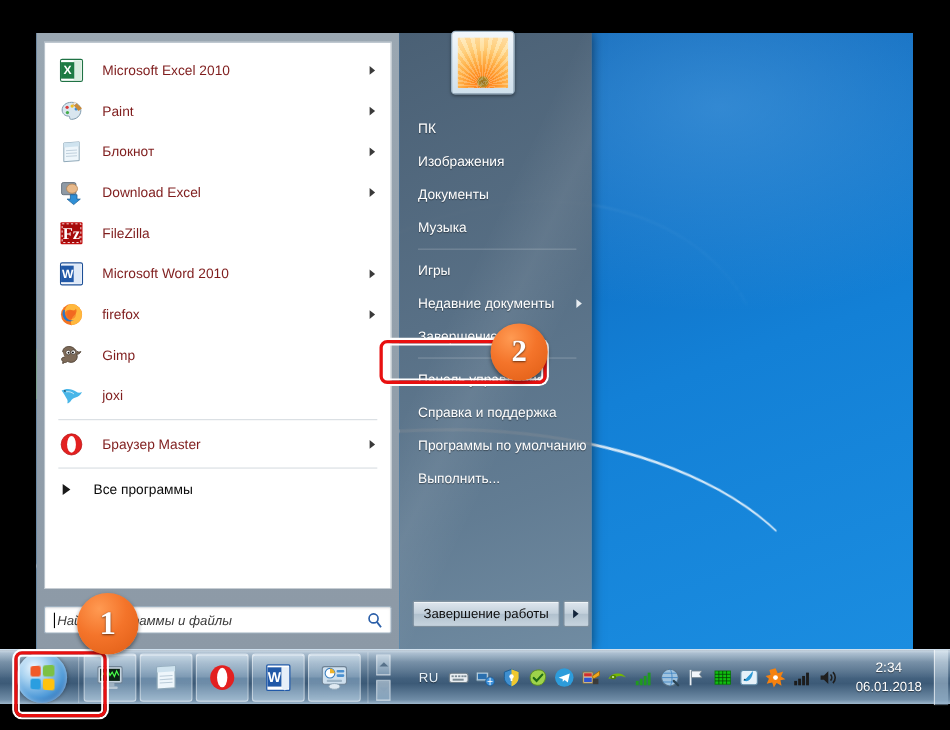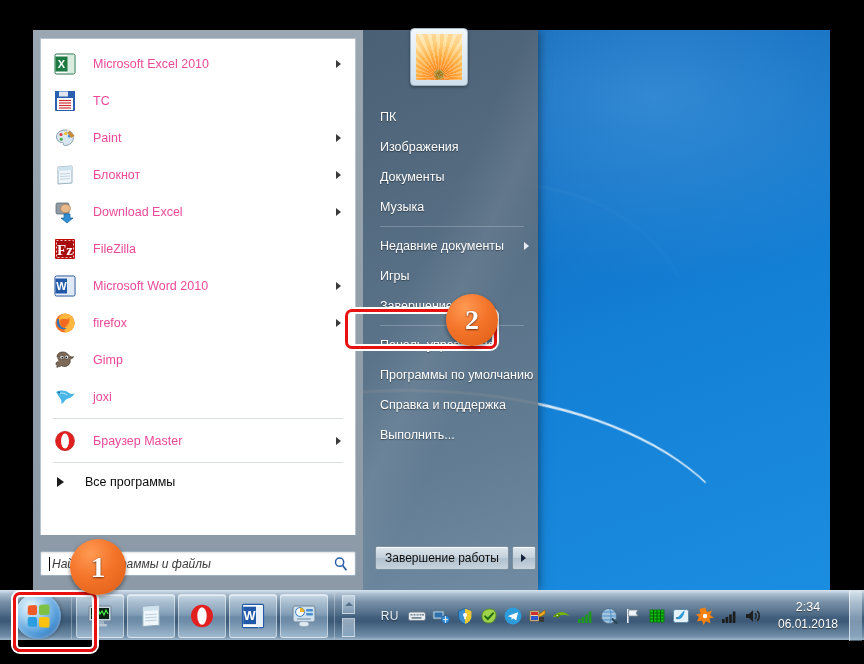--- a/index.html
+++ b/index.html
@@ -97,21 +97,21 @@
     position: relative;
   }
   .prog-icon {
     width: 24px; height: 24px;
     flex: 0 0 24px;
     margin-right: 16px;
     position: relative;
   }
   .prog-label {
     font-size: 12.5px;
-    color: #ec4899;
+    color: #7f1d1d;
     white-space: nowrap;
   }
   .prog-arrow {
     margin-left: auto;
     width: 0; height: 0;
     border-left: 5px solid #3a3a3a;
     border-top: 4px solid transparent;
     border-bottom: 4px solid transparent;
     margin-right: 6px;
   }
@@ -405,37 +405,20 @@
             <path d="M3 3 H14 V21 H3 Z" fill="#ffffff"></path>
             <path d="M14 3 H21 V21 H14 Z" fill="#d9ecdf"></path>
             <rect x="2.5" y="4.5" width="12" height="15" fill="#1d7a43"></rect>
             <text x="8.5" y="15.5" font-size="11" font-family="Liberation Sans, sans-serif" font-weight="bold" fill="#fff" text-anchor="middle">X</text>
           </svg>
         </span>
         <span class="prog-label">Microsoft Excel 2010</span>
         <span class="prog-arrow"></span>
       </div>
 
-      <div class="prog-item">
-        <span class="prog-icon">
-          <svg class="ico" viewBox="0 0 24 24">
-            <rect x="2" y="2" width="20" height="20" rx="1" fill="#2a5fb0"></rect>
-            <rect x="2" y="2" width="20" height="6" fill="#2a5fb0"></rect>
-            <rect x="6" y="2.5" width="9" height="5" fill="#dde6f2"></rect>
-            <rect x="4" y="9" width="16" height="12" fill="#ffffff"></rect>
-            <g stroke="#d03030" stroke-width="1.2">
-              <line x1="6" y1="11.5" x2="18" y2="11.5"></line>
-              <line x1="6" y1="14" x2="18" y2="14"></line>
-              <line x1="6" y1="16.5" x2="18" y2="16.5"></line>
-              <line x1="6" y1="19" x2="18" y2="19"></line>
-            </g>
-          </svg>
-        </span>
-        <span class="prog-label">TC</span>
-      </div>
 
       <div class="prog-item">
         <span class="prog-icon">
           <svg class="ico" viewBox="0 0 24 24">
             <path d="M12 4c-5 0-8.5 3-8.5 7 0 3.2 2.6 5.5 5.4 5.5 1.2 0 1.6.6 1.4 1.3-.2.8.4 1.7 1.7 1.7 4.4 0 8.5-3.3 8.5-8.1C20.5 7 17 4 12 4z" fill="#d9e6ef" stroke="#7d99ab" stroke-width="0.9"></path>
             <circle cx="8" cy="8.6" r="1.5" fill="#d93b3b"></circle>
             <circle cx="12.6" cy="7.4" r="1.5" fill="#f0c020"></circle>
             <circle cx="16.3" cy="10" r="1.5" fill="#3b8fd9"></circle>
             <circle cx="8.3" cy="13.3" r="1.5" fill="#46ad4a"></circle>
             <path d="M15 3.5 L21.5 9.5 L18.5 12 L13 5.5 Z" fill="#c98a3a"></path>
@@ -570,38 +553,38 @@
       <span>Изображения</span>
     </div>
     <div class="right-item">
       <span>Документы</span>
     </div>
     <div class="right-item">
       <span>Музыка</span>
     </div>
     <div class="right-sep"></div>
     <div class="right-item">
+      <span>Игры</span>
+    </div>
+    <div class="right-item">
       <span>Недавние документы</span>
       <span class="right-arrow"></span>
     </div>
     <div class="right-item">
-      <span>Игры</span>
-    </div>
-    <div class="right-item">
       <span>Завершение</span>
     </div>
     <div class="right-sep"></div>
     <div class="right-item">
       <span>Панель управления</span>
     </div>
     <div class="right-item">
+      <span>Справка и поддержка</span>
+    </div>
+    <div class="right-item">
       <span>Программы по умолчанию</span>
-    </div>
-    <div class="right-item">
-      <span>Справка и поддержка</span>
     </div>
     <div class="right-item">
       <span>Выполнить...</span>
     </div>
 
     <div id="shutdown-row">
       <div id="shutdown-btn">
         <span>Завершение работы</span>
       </div>
       <div id="shutdown-more">

